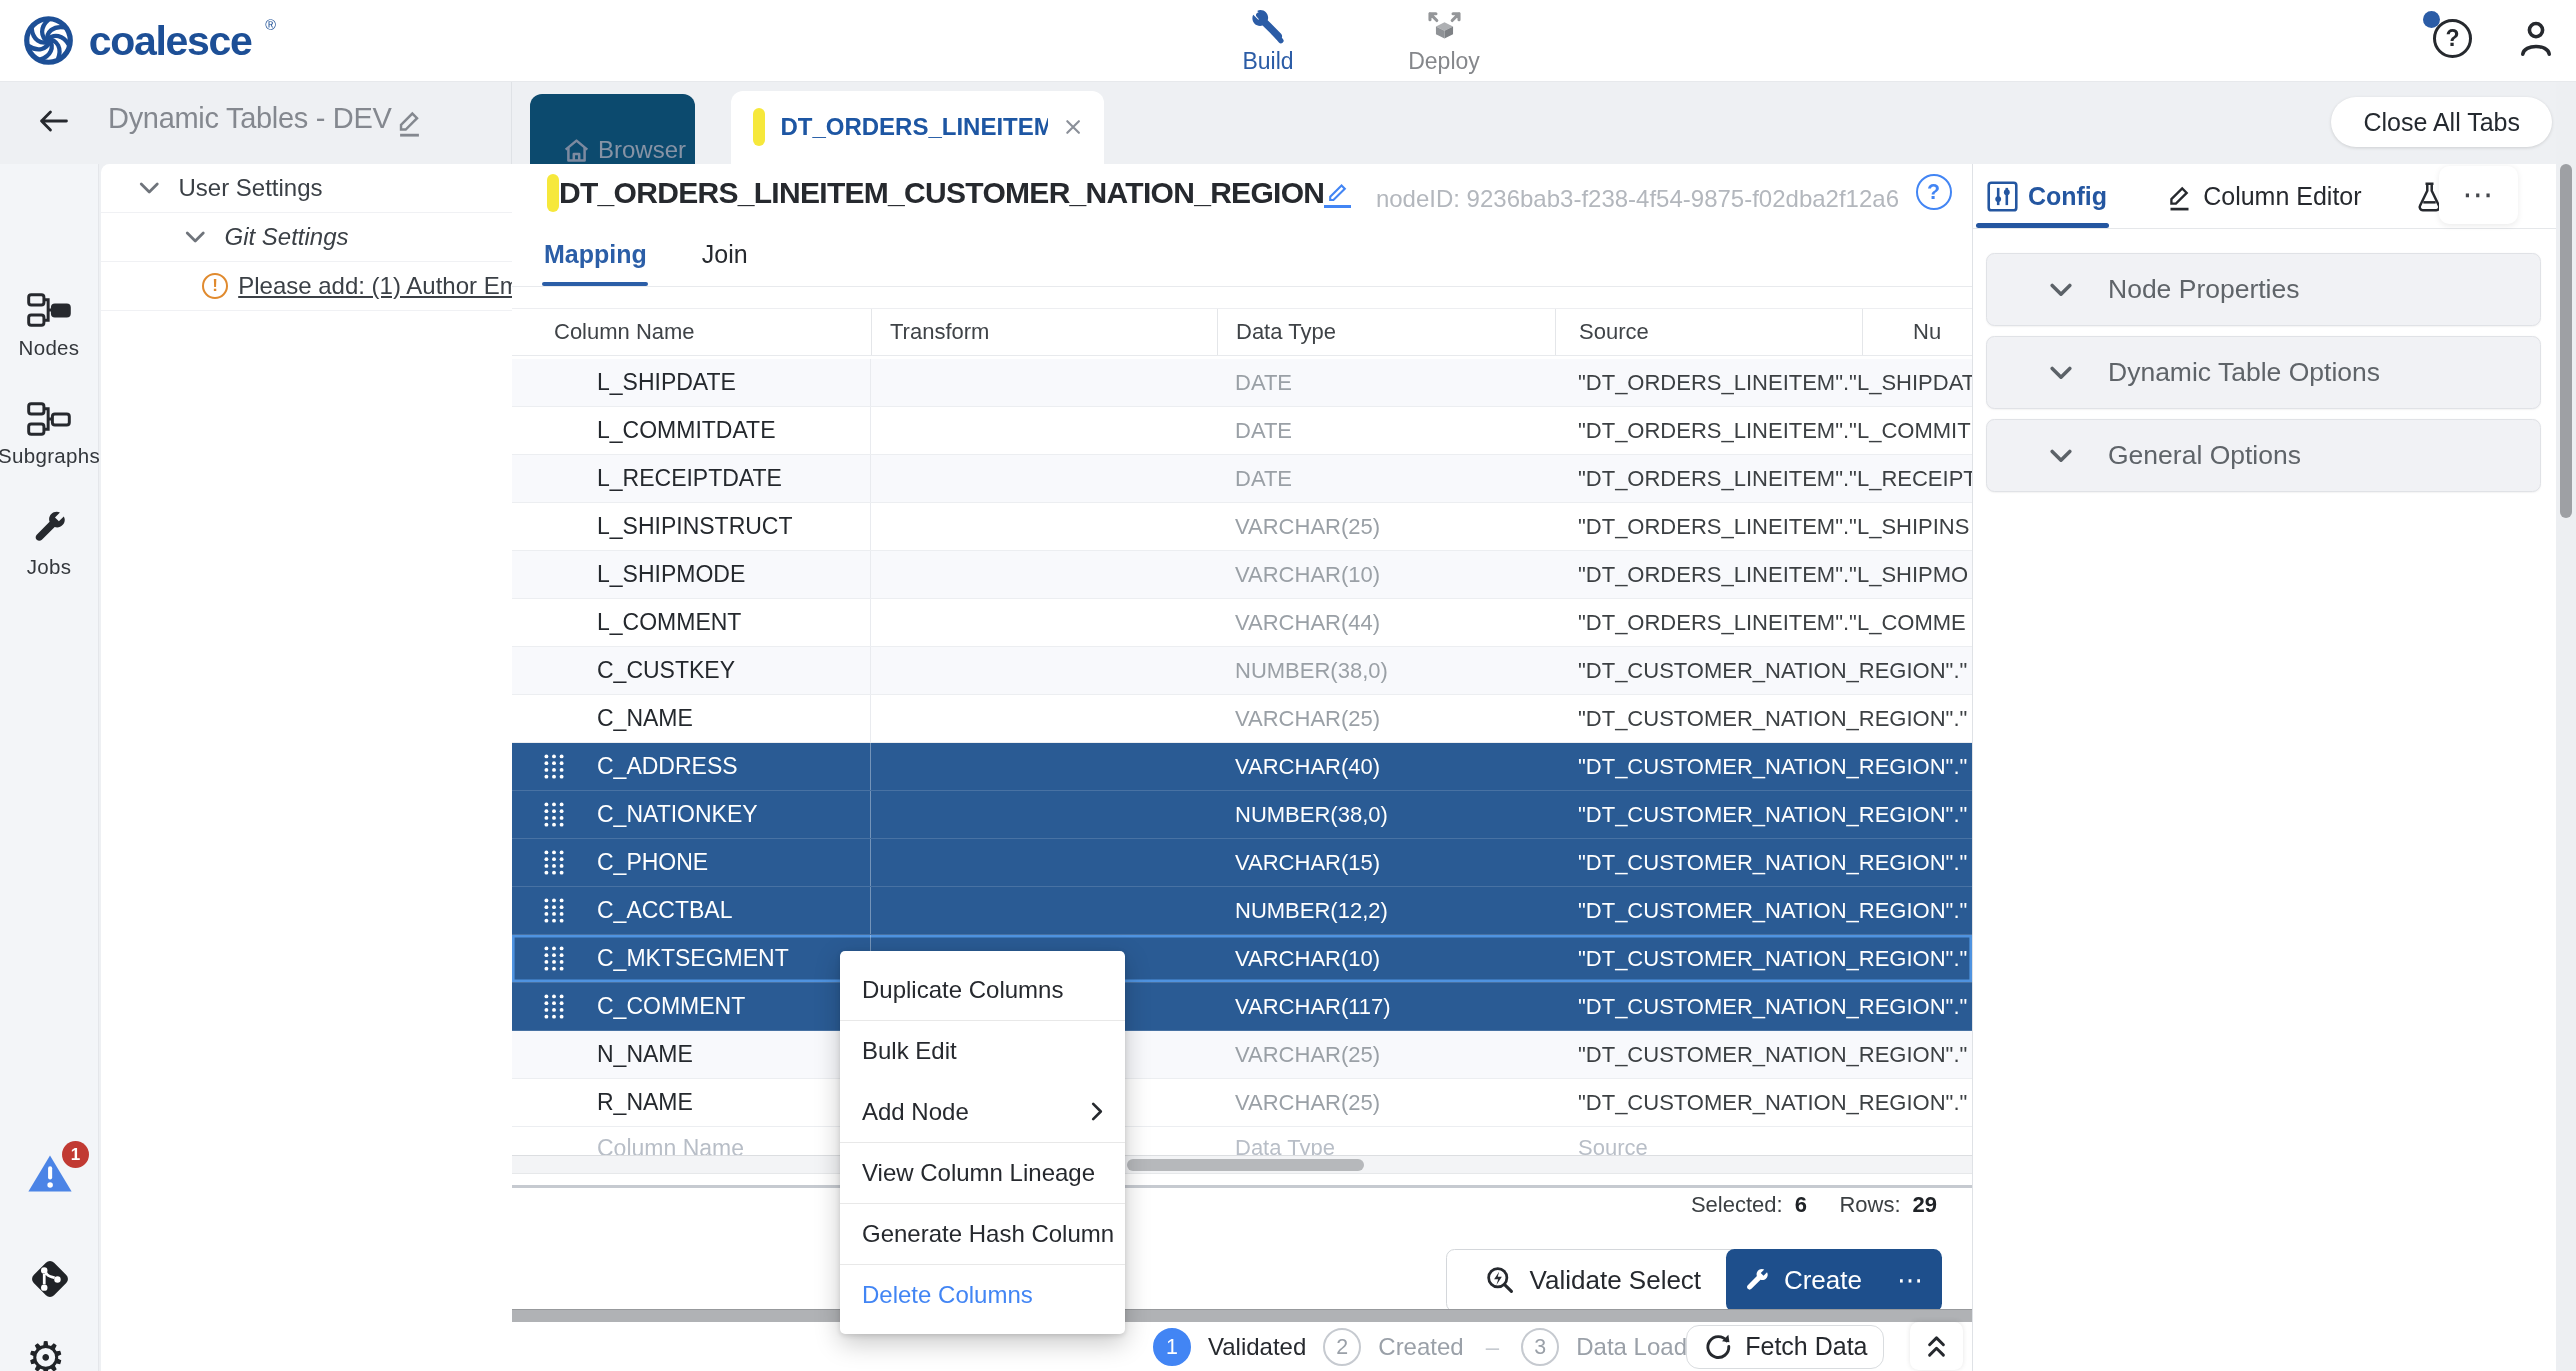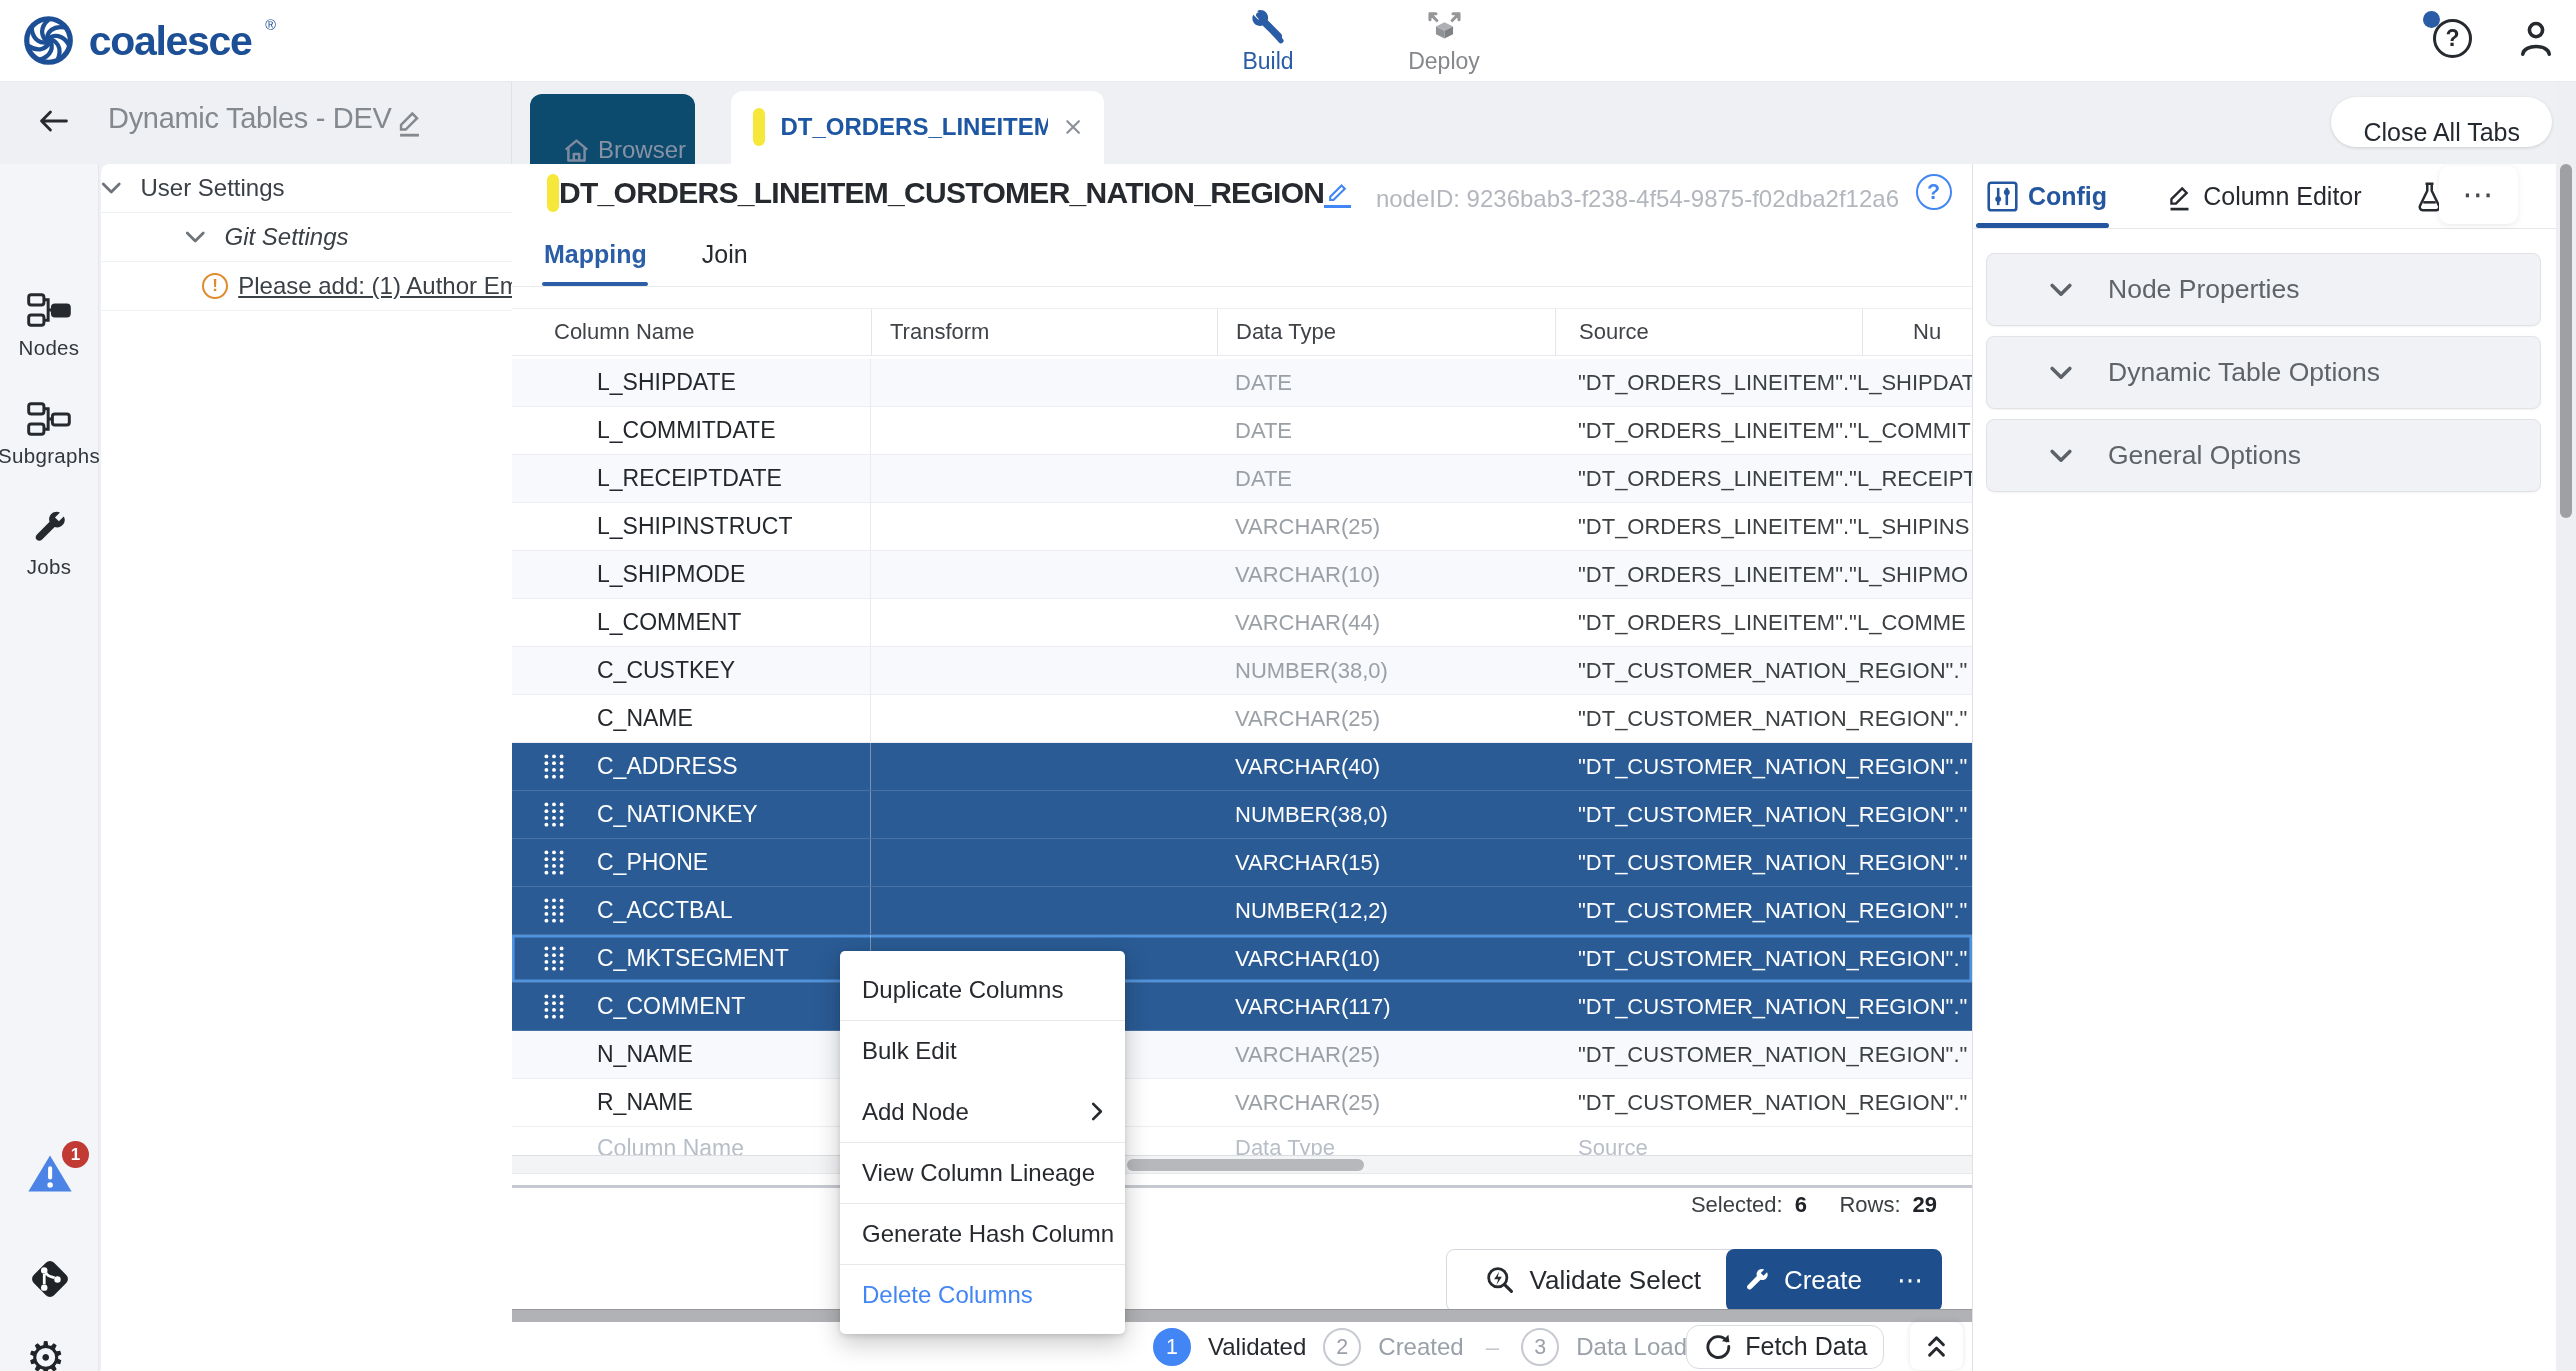--- a/index.html
+++ b/index.html
@@ -32,36 +32,36 @@
   .rail-items{padding-top:128px;display:flex;flex-direction:column;gap:41px}
   .rail-item{display:flex;flex-direction:column;align-items:center;gap:7.7px;cursor:pointer}
   .rail-label{font-size:20.5px;color:#33373c;letter-spacing:0.3px}
   .alert-wrap{position:absolute;left:26px;top:989px;cursor:pointer}
   .alert-badge{position:absolute;left:36px;top:-12px;width:27px;height:27px;border-radius:50%;background:#c13a33;color:#fff;font-size:17px;font-weight:700;display:flex;align-items:center;justify-content:center}
   .git-icon{position:absolute;left:27px;top:1092px;cursor:pointer}
   .gear-icon{position:absolute;left:26px;top:1172px;font-size:44px;line-height:44px;color:#202327;cursor:pointer}
   .tree-card{position:absolute;left:101px;top:82px;width:411px;height:1208px;background:#fff;border-top-left-radius:8.5px}
   .tree-row{height:49px;display:flex;align-items:center;border-bottom:0.9px solid #f0f1f4;font-size:24px;color:#3b4046;cursor:pointer}
   .tree-row .chev{margin-right:19px}
-  .tree-row.lvl0{}
+  .tree-row.lvl0{padding-left:38px}
   .tree-row.lvl1{padding-left:84px}
   .tree-row.lvl2{padding-left:101px}
   .tree-row.italic .tree-label{font-style:italic}
   .tree-row.warning-link .tree-label{text-decoration:underline;white-space:nowrap;overflow:hidden}
   .warn-circle{flex:0 0 26px;width:26px;height:26px;border:2.6px solid #e08a2e;border-radius:50%;color:#e08a2e;font-size:17px;font-weight:700;display:flex;align-items:center;justify-content:center;margin-right:10.2px}
 
   
   .tabstrip{position:absolute;left:512px;top:82px;width:2064px;height:82px;background:#eef0f3;z-index:5}
   .tab-browser{position:absolute;left:18px;top:12px;width:165px;height:70px;background:#0c4a6e;border-radius:12px 12px 0 0;display:flex;align-items:flex-end;gap:7px;padding-left:32px;cursor:pointer}
   .tab-browser span{font-size:24px;color:#8793a5}
   .tab-active{position:absolute;left:219px;top:8.5px;width:373px;height:73px;background:#fff;border-radius:12px 12px 0 0;display:flex;align-items:center;padding:0 22px;gap:15.4px;cursor:pointer}
   .ybar{width:12px;height:38px;border-radius:6px;background:#f6e83b;flex:0 0 12px}
   .tab-active-label{font-size:24px;font-weight:700;color:#1d56a3;white-space:nowrap;overflow:hidden}
   .tab-close{margin-left:auto;cursor:pointer}
-  .close-all{position:absolute;right:24px;top:15.4px;height:50px;padding:0 32px;background:#fff;border-radius:25px;box-shadow:0 0.9px 3.4px rgba(0,0,0,0.14);font-size:25px;color:#24292f;display:flex;align-items:flex-end;cursor:pointer}
+  .close-all{position:absolute;right:24px;top:15.4px;height:50px;padding:0 32px;background:#fff;border-radius:25px;box-shadow:0 0.9px 3.4px rgba(0,0,0,0.14);font-size:25px;color:#24292f;display:flex;align-items:center;cursor:pointer}
 
   
   .maincard{position:absolute;left:512px;top:164px;width:1461px;height:1208px;background:#fff;border-right:0.9px solid #dfe2e6;z-index:3}
   .title-row{position:relative;height:67px}
   .title-flex{position:absolute;left:35px;top:10.2px;display:flex;align-items:center;gap:0}
   .node-title{font-size:30px;font-weight:700;color:#26292e;letter-spacing:-0.7px;white-space:nowrap}
   .pencil-blue{border-bottom:3.4px solid #4285f4;padding-bottom:1.7px;cursor:pointer}
   .node-id{position:absolute;right:73px;top:20.5px;font-size:24px;color:#b3b7bd;white-space:nowrap}
   .title-help{position:absolute;right:20.5px;top:10.2px;width:36px;height:36px;border:2.6px solid #4285f4;border-radius:50%;color:#4285f4;font-size:21.4px;font-weight:700;display:flex;align-items:center;justify-content:center;cursor:pointer}
   .subtabs{position:absolute;left:0;top:67px;width:100%;height:56px;border-bottom:0.9px solid #e8eaed;display:flex;padding-left:32px;gap:55px}

